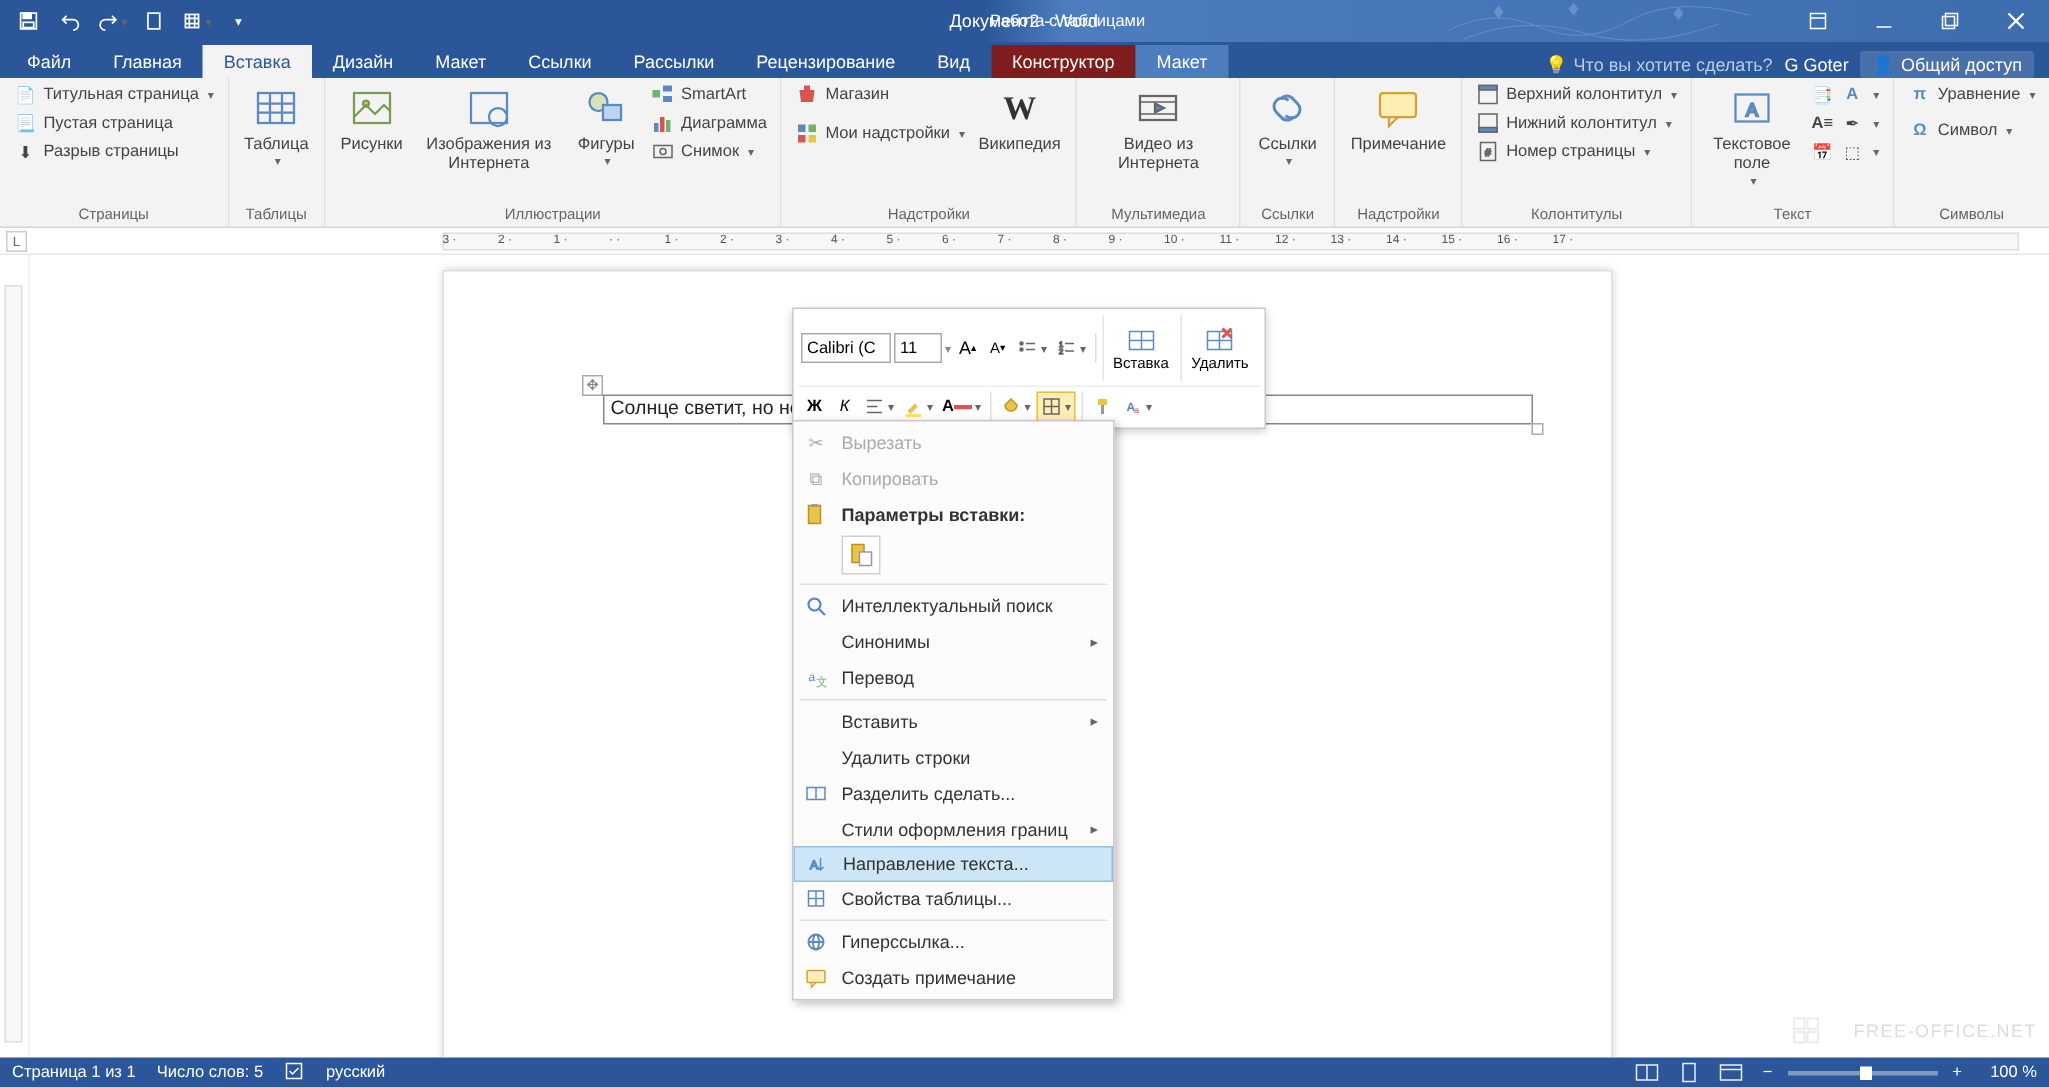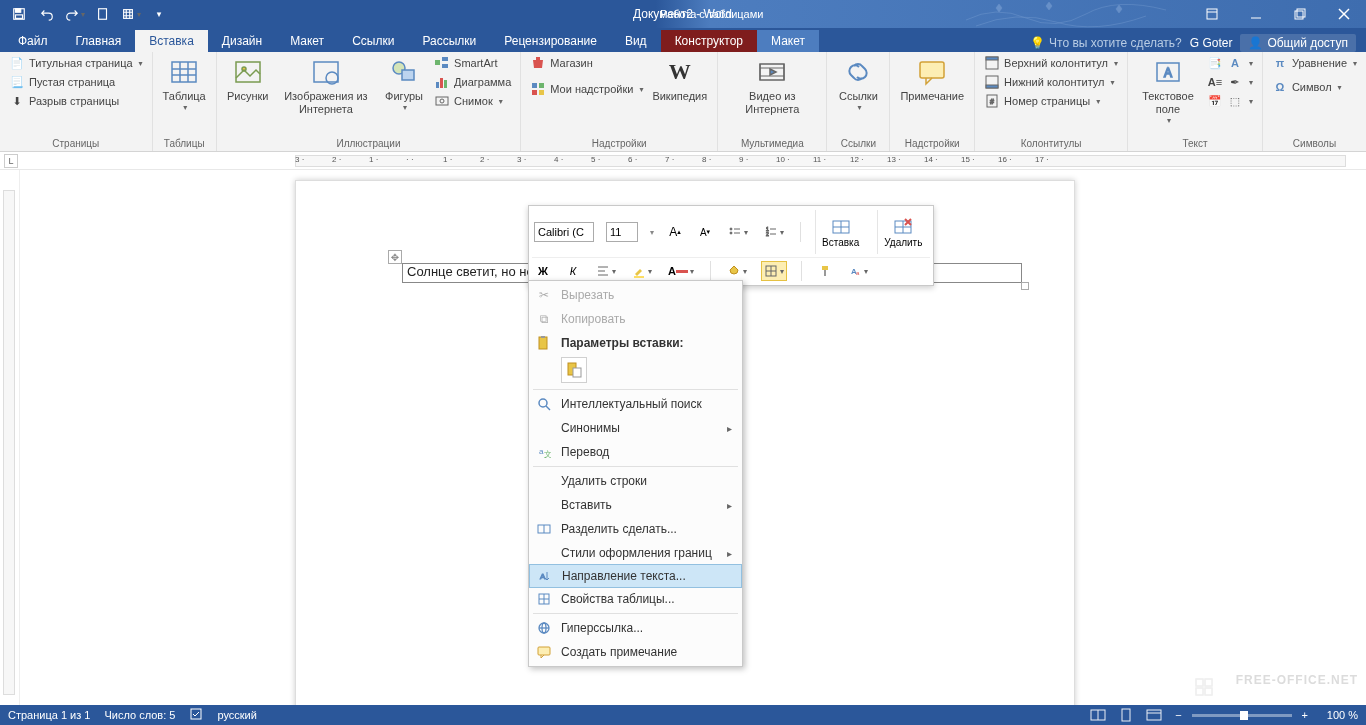--- a/index.html
+++ b/index.html
@@ -47,21 +47,21 @@
 .ruler-v { width:20px; background:#fff; border-right:1px solid #eee; position:relative; }
 .ruler-v .track { position:absolute; top:20px; bottom:10px; left:3px; width:12px; background:#f7f7f7; border:1px solid #ddd; }
 .doc-area { flex:1; background:#fff; position:relative; overflow:hidden; }
 .page { position:absolute; left:275px; top:10px; width:780px; height:1000px; background:#fff; box-shadow:0 0 6px rgba(0,0,0,.2); border:1px solid #ddd; }
 .table-cell { position:absolute; left:382px; top:93px; width:620px; height:20px; border:1px solid #888; font-size:13px; padding:0 4px; color:#222; }
 .table-handle { position:absolute; left:368px; top:80px; width:14px; height:14px; border:1px solid #aaa; background:#fff; display:flex; align-items:center; justify-content:center; font-size:10px; color:#888; }
 .resize-sq { position:absolute; left:1001px; top:112px; width:8px; height:8px; border:1px solid #aaa; background:#fff; }
 
 
 .mini-tb { position:absolute; left:528px; top:205px; background:#fff; border:1px solid #c9c9c9; box-shadow:0 2px 6px rgba(0,0,0,.2); padding:3px; font-size:11px; }
-.mini-row { display:flex; align-items:center; gap:12px; padding:1px 2px; }
+.mini-row { display:flex; align-items:center; gap:2px; padding:1px 2px; }
 .mini-row + .mini-row { border-top:1px solid #eee; margin-top:2px; padding-top:3px; }
 .mini-sel { border:1px solid #ababab; background:#fff; padding:1px 3px; font-size:11px; height:20px; display:flex; align-items:center; }
 .mini-btn { min-width:18px; height:20px; display:flex; align-items:center; justify-content:center; padding:0 2px; cursor:pointer; }
 .mini-btn.active { background:#fdeeb3; border:1px solid #e5c143; }
 .mini-big { display:flex; flex-direction:column; align-items:center; font-size:10px; padding:0 6px; border-left:1px solid #e5e5e5; height:44px; justify-content:center; cursor:pointer; }
 .mini-big .ico { width:20px; height:20px; }
 .mini-sep { width:1px; height:20px; background:#e0e0e0; margin:0 2px; }
 
 
 .ctx { position:absolute; left:528px; top:280px; width:215px; background:#fcfcfc; border:1px solid #c9c9c9; box-shadow:2px 2px 6px rgba(0,0,0,.25); font-size:12px; padding:2px 0; }
@@ -78,21 +78,21 @@
 
 .statusbar { position:absolute; bottom:0; left:0; right:0; height:20px; background:#2b579a; color:#fff; font-size:11px; display:flex; align-items:center; padding:0 8px; gap:14px; }
 .sb-right { margin-left:auto; display:flex; align-items:center; gap:6px; }
 .sb-view { width:22px; height:18px; display:flex; align-items:center; justify-content:center; opacity:.9; }
 .zoom-track { width:100px; height:3px; background:rgba(255,255,255,.4); position:relative; }
 .zoom-thumb { position:absolute; left:48px; top:-3px; width:8px; height:9px; background:#fff; }
 
 
 .ruler-h .ticks { position:absolute; left:295px; top:3px; font-size:8px; color:#555; white-space:nowrap; letter-spacing:0; }
 .ruler-h .ticks span { display:inline-block; width:37px; text-align:left; }
-.watermark { position:absolute; right:8px; bottom:24px; font-size:12px; color:#dcdcdc; letter-spacing:1px; display:flex; align-items:flex-start; gap:18px;font-weight:bold; }
+.watermark { position:absolute; right:8px; bottom:24px; font-size:12px; color:#dcdcdc; letter-spacing:1px; display:flex; align-items:center; gap:18px; }
 .watermark svg { width:28px; height:28px; opacity:.5; }
 </style>
 </head>
 <body>
 
 <div class="titlebar">
   <div class="qat">
     <div class="qat-btn">
         <svg viewBox="0 0 16 16" fill="none" stroke="#fff" stroke-width="1.3">
           <rect x="2" y="2" width="12" height="12"></rect>
@@ -606,27 +606,27 @@
   <div class="ctx-item">
       <span class="ctx-ico">
         <svg width="14" height="14" viewBox="0 0 14 14">
           <text x="2" y="9" font-size="8" fill="#5b8ac1">a</text>
           <text x="7" y="12" font-size="8" fill="#6db56d">文</text>
         </svg>
       </span>
       <span>Перевод</span>
     </div>
   <div class="ctx-sep"></div>
+  <div class="ctx-item ctx-sub">
+      <span class="ctx-ico"></span>
+      <span>Вставить</span>
+    </div>
   <div class="ctx-item">
       <span class="ctx-ico"></span>
       <span>Удалить строки</span>
-    </div>
-  <div class="ctx-item ctx-sub">
-      <span class="ctx-ico"></span>
-      <span>Вставить</span>
     </div>
   <div class="ctx-item">
       <span class="ctx-ico">
         <svg width="14" height="14" viewBox="0 0 14 14" fill="none" stroke="#5b8ac1">
           <rect x="1" y="3" width="12" height="8"></rect>
           <line x1="7" y1="3" x2="7" y2="11"></line>
         </svg>
       </span>
       <span>Разделить сделать...</span>
     </div>

